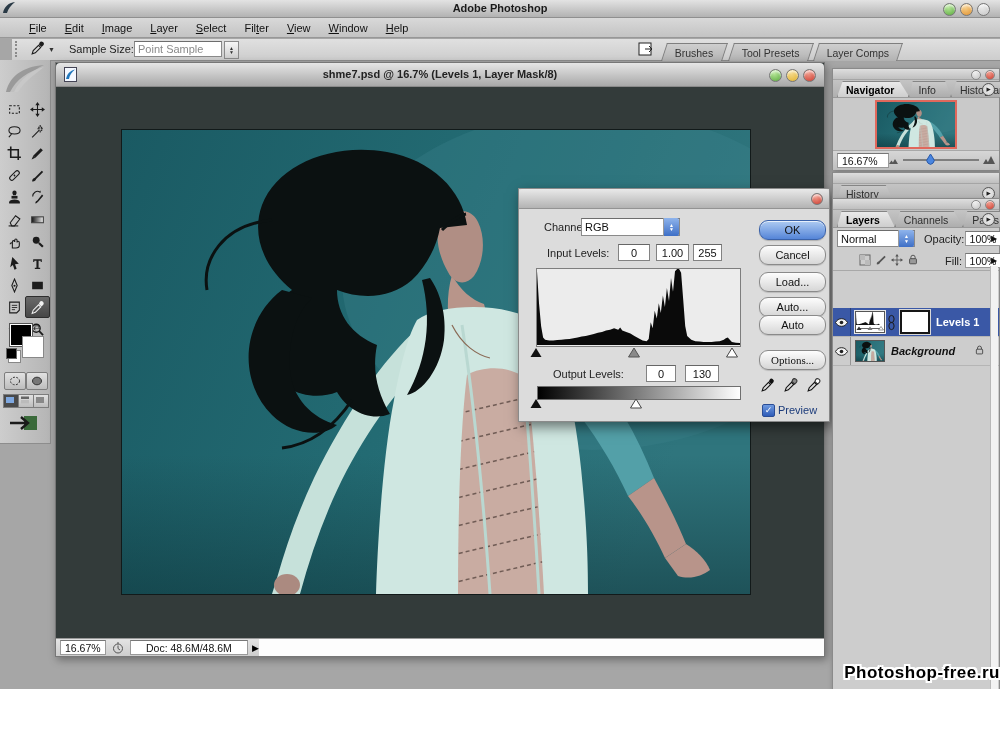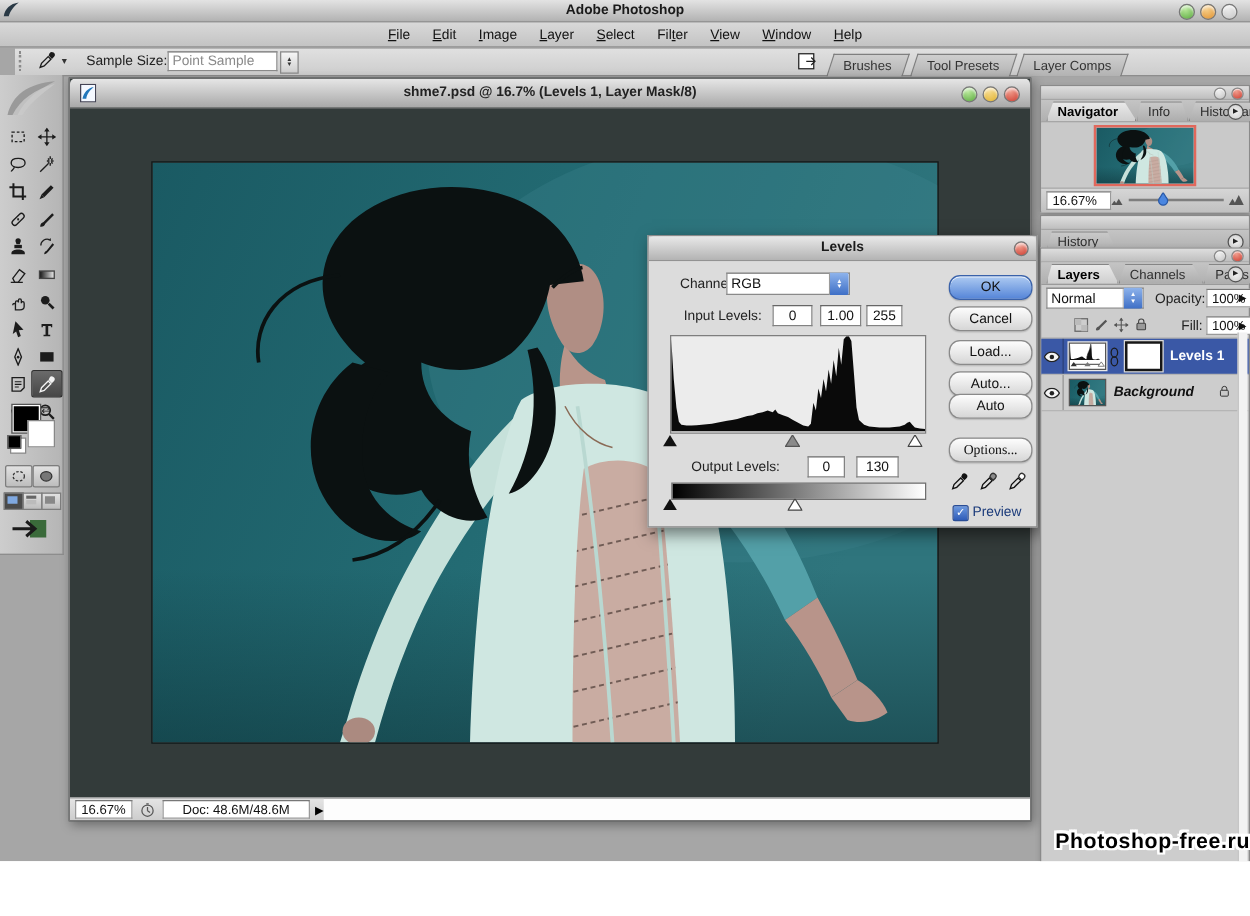--- a/index.html
+++ b/index.html
@@ -4,21 +4,21 @@
 <style>
   html,body{margin:0;padding:0;}
   body{font-family:"Liberation Sans",sans-serif;-webkit-font-smoothing:antialiased;}
   #app{position:relative;width:1000px;height:689px;background:#a6a6a6;overflow:hidden;font-size:11px;color:#111;}
   .abs{position:absolute;}
 
   
   #titlebar{left:0;top:0;width:1000px;height:17px;background:linear-gradient(#e3e3e3,#b2b2b2);border-bottom:1px solid #8f8f8f;}
   #titlebar .app-title{position:absolute;left:0;right:0;top:2px;text-align:center;font-weight:bold;font-size:11px;color:#1a1a1a;}
   .mac-ball{position:absolute;top:3px;width:11px;height:11px;border-radius:50%;border:1px solid #777;box-shadow:inset 0 2px 2px rgba(255,255,255,.7);}
-  #menubar{left:0;top:18px;width:1000px;height:20px;background:linear-gradient(#d9d9d9,#c3c3c3);border-bottom:1px solid #979797;display:flex;align-items:center;padding-left:0;box-sizing:border-box;justify-content:center;}
+  #menubar{left:0;top:18px;width:1000px;height:20px;background:linear-gradient(#d9d9d9,#c3c3c3);border-bottom:1px solid #979797;display:flex;align-items:center;padding-left:20px;box-sizing:border-box;}
   .menu-item{padding:2px 9px;color:#111;cursor:default;}
   .menu-item u{text-decoration:underline;}
   #optionsbar{left:12px;top:39px;width:1000px;height:21px;background:linear-gradient(#e0e0e0,#cdcdcd);border-bottom:1px solid #8d8d8d;}
   .grip-v{position:absolute;left:3px;top:2px;width:4px;height:16px;border-left:2px dotted #8a8a8a;}
   .mini-select{background:#fff;border:1px solid #8a8a8a;border-top-color:#6d6d6d;height:16px;display:flex;align-items:center;padding:0 3px;box-sizing:border-box;}
   .stepper-gray{width:13px;height:16px;background:linear-gradient(#f6f6f6,#cfcfcf);border:1px solid #8a8a8a;display:flex;flex-direction:column;align-items:center;justify-content:center;font-size:5px;line-height:4px;color:#333;}
   .stepper-blue{width:15px;height:18px;background:linear-gradient(#8fb4ec,#3e6fc6);border-left:1px solid #9a9a9a;display:flex;flex-direction:column;align-items:center;justify-content:center;font-size:5px;line-height:4.5px;color:#fff;border-radius:0 2px 2px 0;}
   .opt-tab{height:15px;padding:1px 10px;background:linear-gradient(#cfcfcf,#b2b2b2);border:1px solid #7f7f7f;border-bottom:none;transform:skewX(-18deg);display:flex;align-items:center;margin-right:6px;}
   .opt-tab span{transform:skewX(18deg);font-size:10.5px;color:#333;}
 
@@ -61,21 +61,21 @@
 
   
   .palette{position:absolute;left:832px;width:166px;background:#cdcdcd;border:1px solid #8a8a8a;box-shadow:1px 2px 5px rgba(0,0,0,.25);}
   .pal-circles{position:relative;height:10px;background:linear-gradient(#dedede,#bfbfbf);border-bottom:1px solid #a5a5a5;}
   .pal-circle{position:absolute;top:1px;width:8px;height:8px;border-radius:50%;border:1px solid #888;box-shadow:inset 0 1px 1px rgba(255,255,255,.8);}
   .tab-row{position:relative;height:17px;background:linear-gradient(#c4c4c4,#b0b0b0);border-bottom:1px solid #9a9a9a;display:flex;align-items:flex-end;padding-left:4px;}
   .pal-tab{height:15px;padding:0 8px;display:flex;align-items:center;font-size:10.5px;color:#2e2e2e;background:linear-gradient(#c9c9c9,#adadad);border:1px solid #858585;border-bottom:none;clip-path:polygon(0 100%,8% 0,86% 0,100% 100%);padding-right:14px;}
   .pal-tab.active{background:linear-gradient(#e9e9e9,#cecece);font-weight:bold;color:#000;}
   .circle-arrow{position:absolute;right:4px;top:3px;width:11px;height:11px;border:1px solid #555;border-radius:50%;font-size:5.5px;line-height:11px;text-align:center;color:#222;background:radial-gradient(#f2f2f2,#cacaca);}
   .layer-row{position:relative;height:28px;border-bottom:1px solid #b5b5b5;display:flex;align-items:center;}
-  .layer-row.selected{background:#3a58a6;color:#fff;}
+  .layer-row.selected{background:#3a58a6;color:#fff;margin-top:37px;}
   .eye-cell{width:17px;height:28px;display:flex;align-items:center;justify-content:center;border-right:1px solid rgba(0,0,0,.28);}
   .layer-thumb{width:30px;height:22px;border:1px solid #555;background:#fff;margin-left:4px;box-sizing:border-box;}
   .layer-row.selected .layer-thumb{box-shadow:0 0 0 1px #e8e8e8;}
   .mask-thumb{width:26px;height:20px;background:#fff;border:2px solid #161616;box-shadow:0 0 0 1px #d8d8d8;margin-left:4px;}
   .footer-icons{position:absolute;left:0;bottom:0;width:100%;height:17px;background:linear-gradient(#d6d6d6,#bdbdbd);border-top:1px solid #a0a0a0;display:flex;align-items:center;gap:9px;padding-left:8px;box-sizing:border-box;color:#8a8a8a;font-size:11px;}
 
   
   #watermark{position:absolute;right:0px;bottom:6px;font-size:17px;font-weight:bold;color:#000;letter-spacing:.5px;
     text-shadow:-2px -2px 0 #fff,2px -2px 0 #fff,-2px 2px 0 #fff,2px 2px 0 #fff,-2px 0 0 #fff,2px 0 0 #fff,0 -2px 0 #fff,0 2px 0 #fff;z-index:60;}
   #miniwin{left:8px;top:703px;width:124px;height:24px;background:linear-gradient(#e2e2e2,#aeaeae);border:1px solid #8a8a8a;border-radius:5px 5px 3px 3px;box-shadow:1px 2px 4px rgba(0,0,0,.3);}
@@ -399,21 +399,20 @@
             </svg>
           </span>
         <div class="inset-box" style="margin-left:6px;width:118px;justify-content:center">Doc: 48.6M/48.6M</div>
         <span style="margin-left:4px;font-size:9px;color:#000">▶</span>
       </div>
     </div>
   </div>
 
   <div id="levels-dialog" class="abs">
     <div id="levels-title">
-      <div class="t">Levels</div>
       <div class="mac-ball" style="right:6px;top:4px;width:10px;height:10px;background:radial-gradient(circle at 40% 30%,#f09a8a,#cc3a2e)"></div>
     </div>
     <span class="abs lbl" style="left:25px;top:32px">Channel:</span>
     <div class="mini-select abs" style="left:62px;top:29px;width:99px;height:18px">
       <span>RGB</span>
       <div class="stepper-blue" style="position:absolute;right:0;top:-1px">
           <span>▲</span>
           <span>▼</span>
         </div>
     </div>

